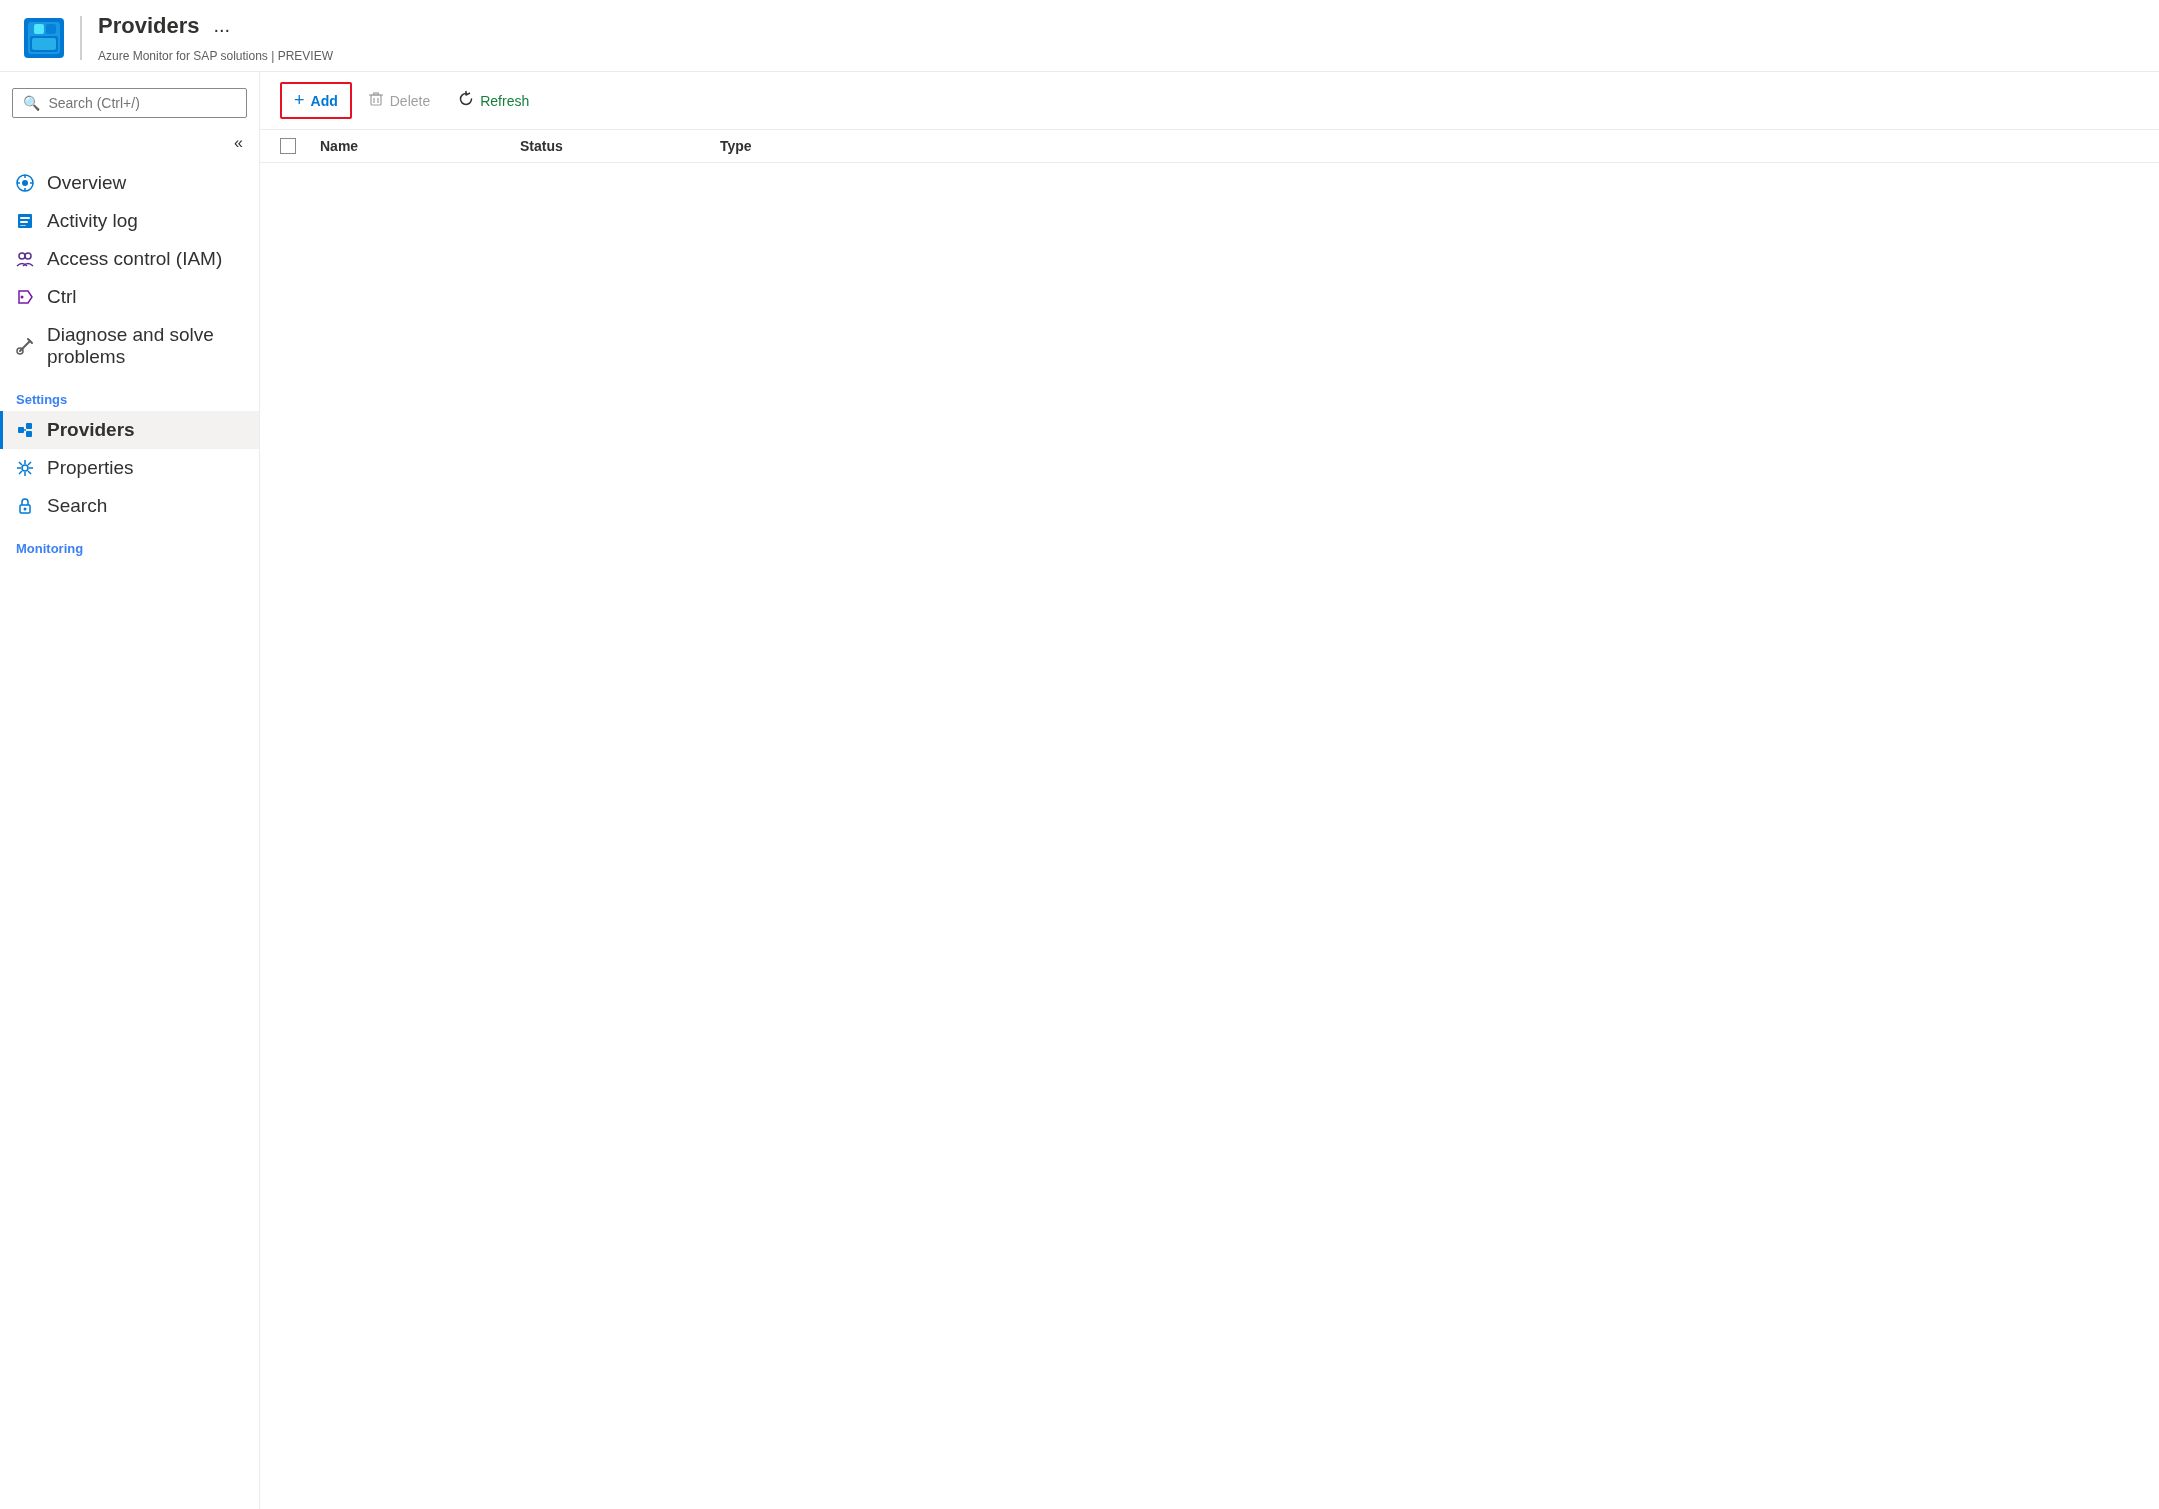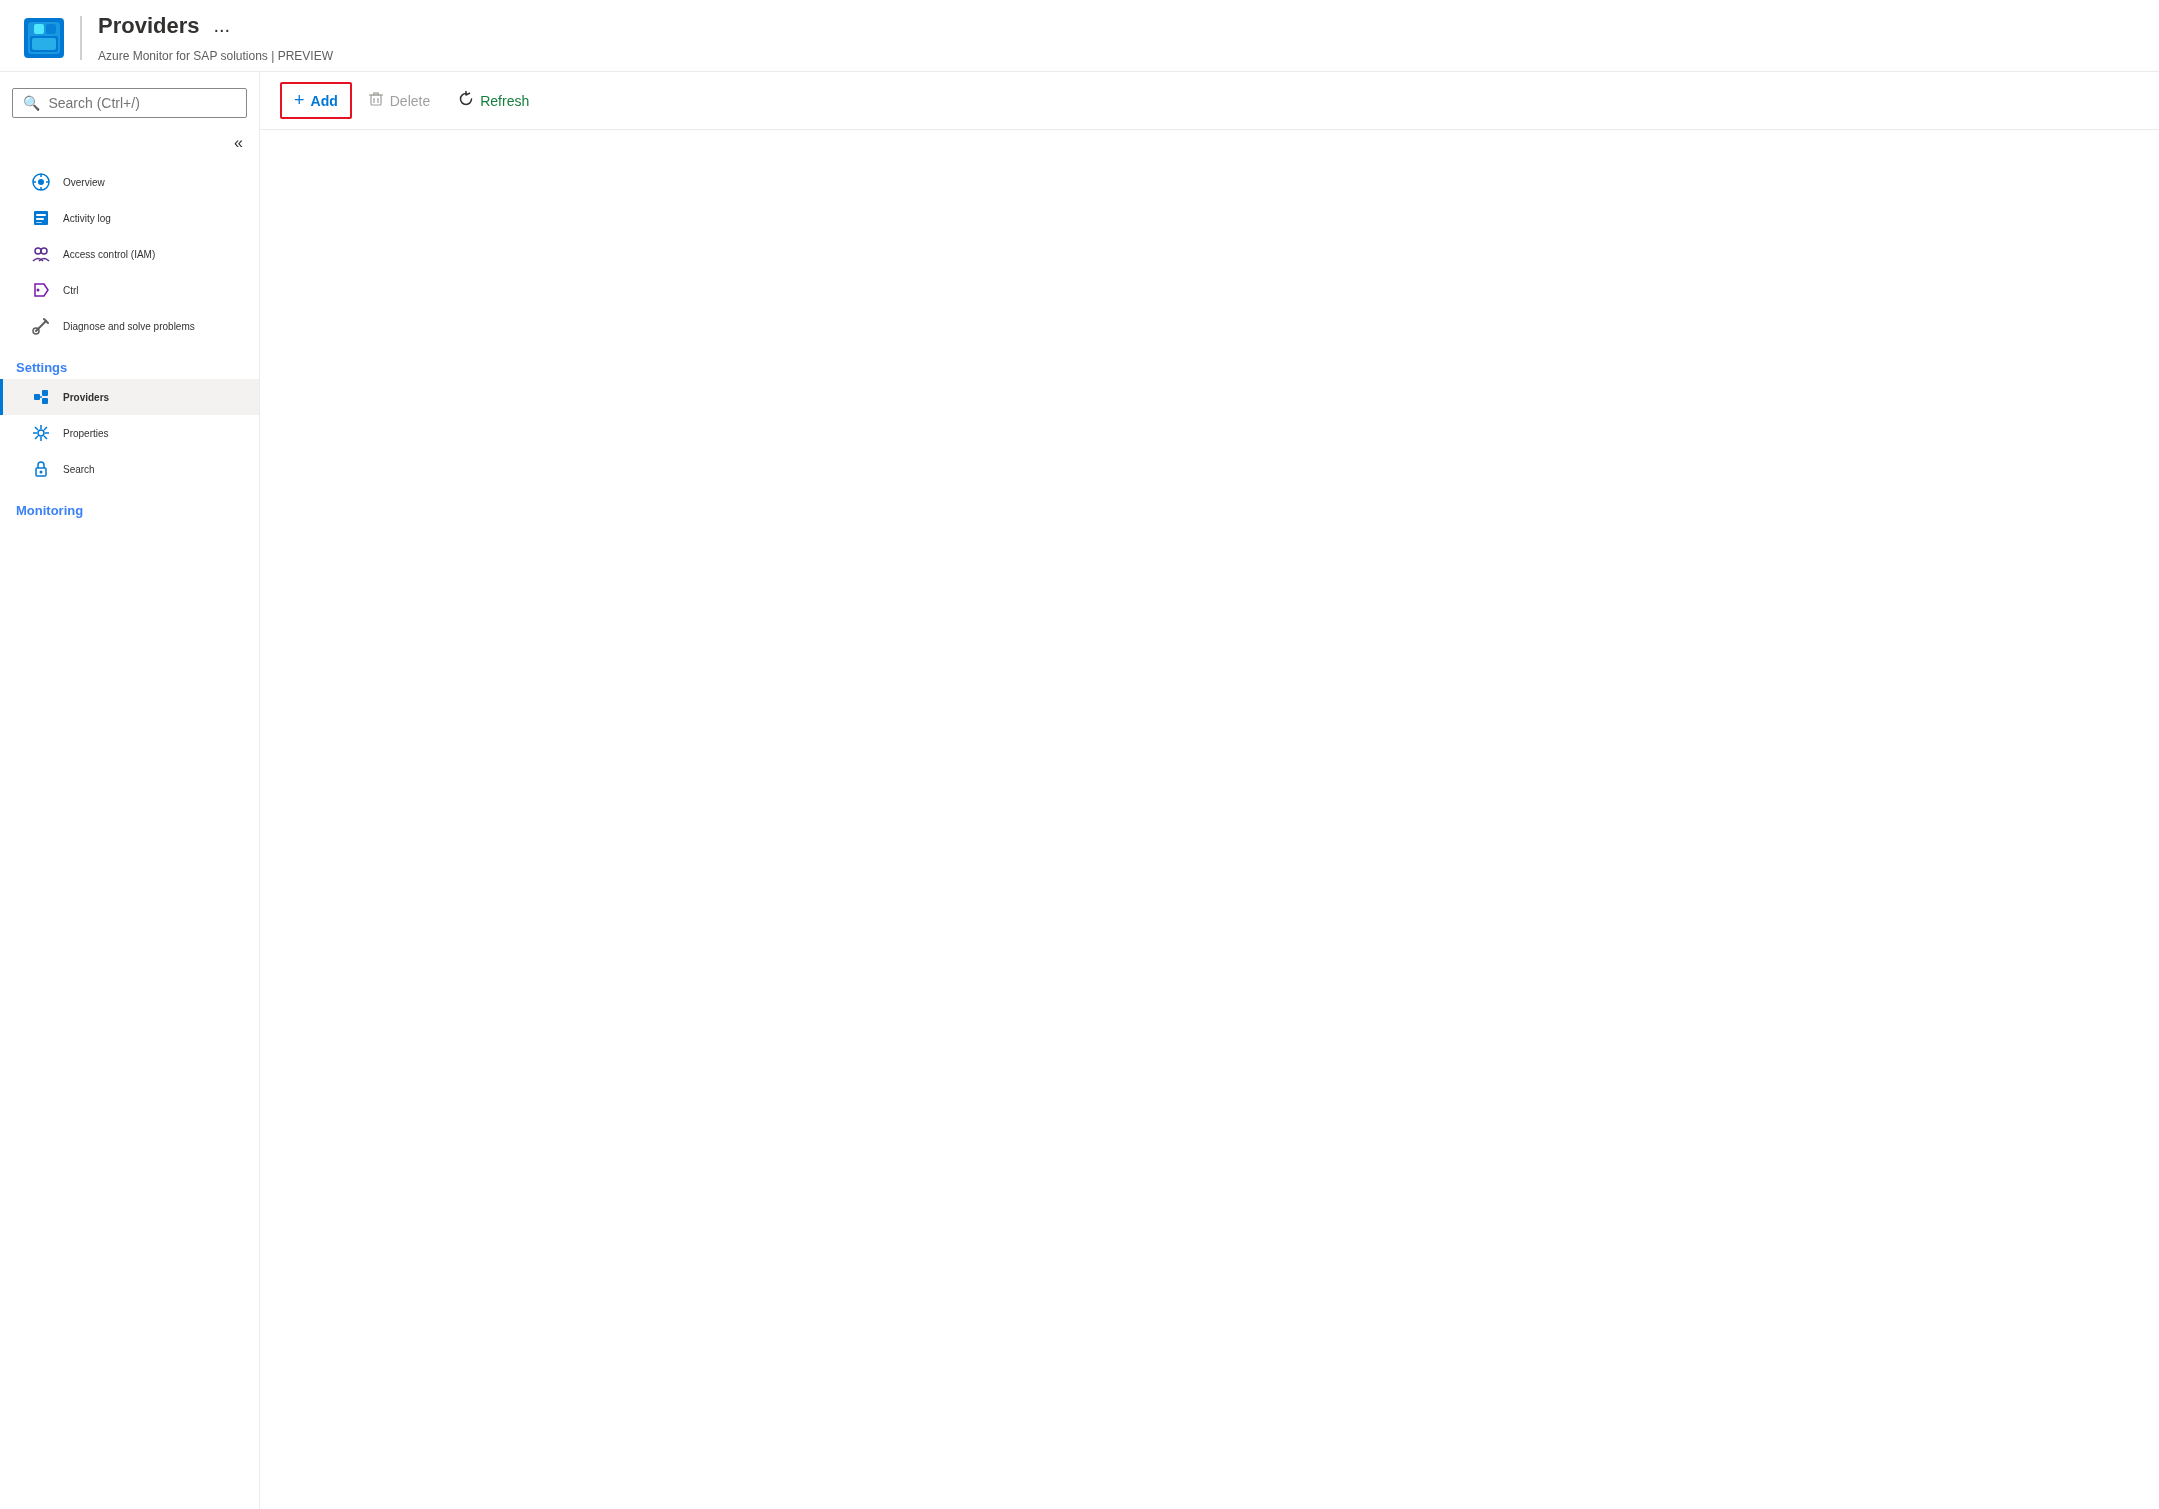--- a/index.html
+++ b/index.html
@@ -111,25 +111,25 @@
       border: none;
       cursor: pointer;
       font-size: 16px;
       color: #323130;
       padding: 4px 8px;
     }
 
     .nav-item {
       display: flex;
       align-items: center;
-      padding: 8px 28px;
+      padding: 8px 12px;
       cursor: pointer;
       gap: 12px;
       color: #323130;
-      font-size: 10px;
+      font-size: 19px;
       border-left: 3px solid transparent;
     }
     .nav-item.active {
       background: #f3f2f1;
       border-left: 3px solid #0078d4;
       font-weight: 600;
     }
     .nav-icon {
       width: 20px;
       height: 20px;
@@ -388,16 +388,25 @@
           <svg width="16" height="16" viewBox="0 0 16 16">
             <path d="M13.5 8 A5.5 5.5 0 1 1 8 2.5" fill="none" stroke="#323130" stroke-width="1.5" stroke-linecap="round"></path>
             <polyline points="8,0 8,4 12,2" fill="none" stroke="#323130" stroke-width="1.5" stroke-linejoin="round"></polyline>
           </svg>
         </span>
         <span>Refresh</span>
       </button>
     </div>
 
     <div class="table-container">
+      <div class="table-header">
+        <div class="table-header-cell">
+          <div class="table-checkbox"></div>
+        </div>
+        <div class="table-header-cell">Name</div>
+        <div class="table-header-cell">Status</div>
+        <div class="table-header-cell">Type</div>
+        <div class="table-header-cell"></div>
+      </div>
     </div>
 
   </div>
 </div>
 
 </body></html>

